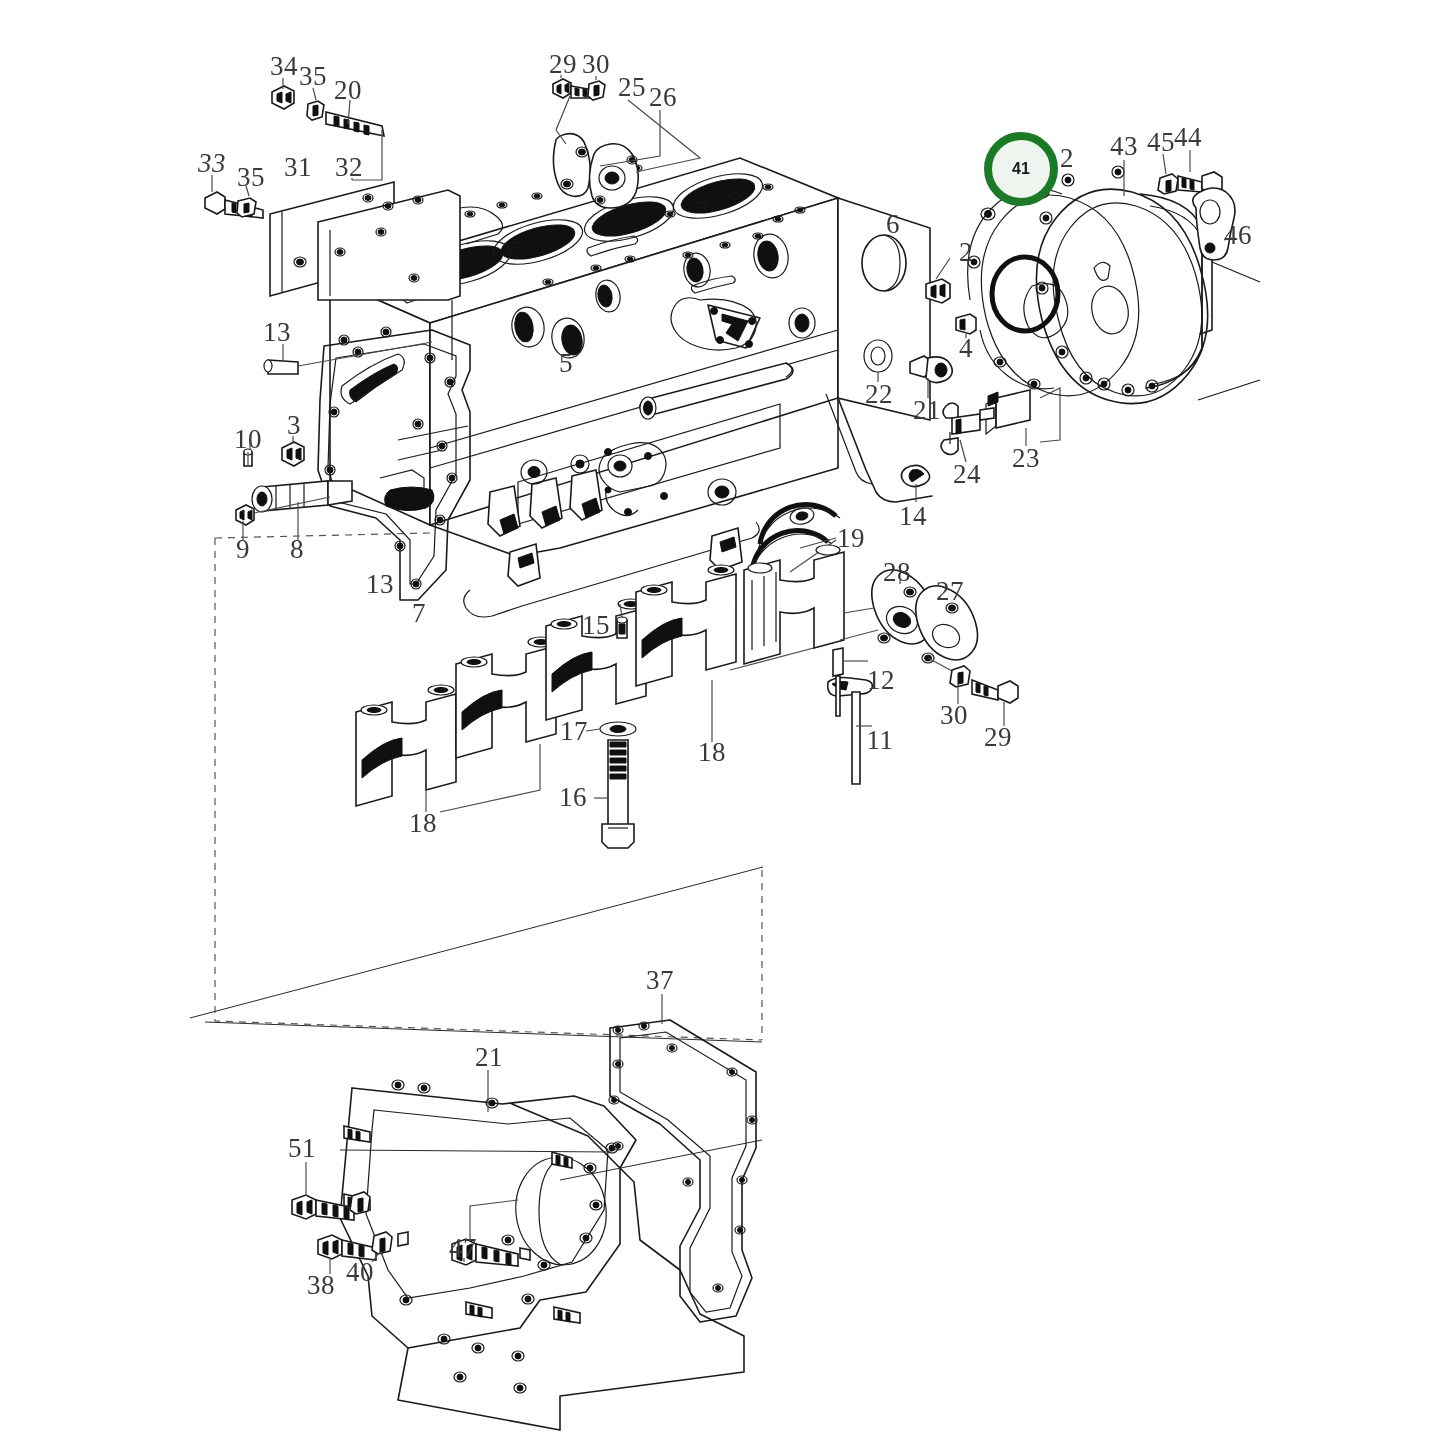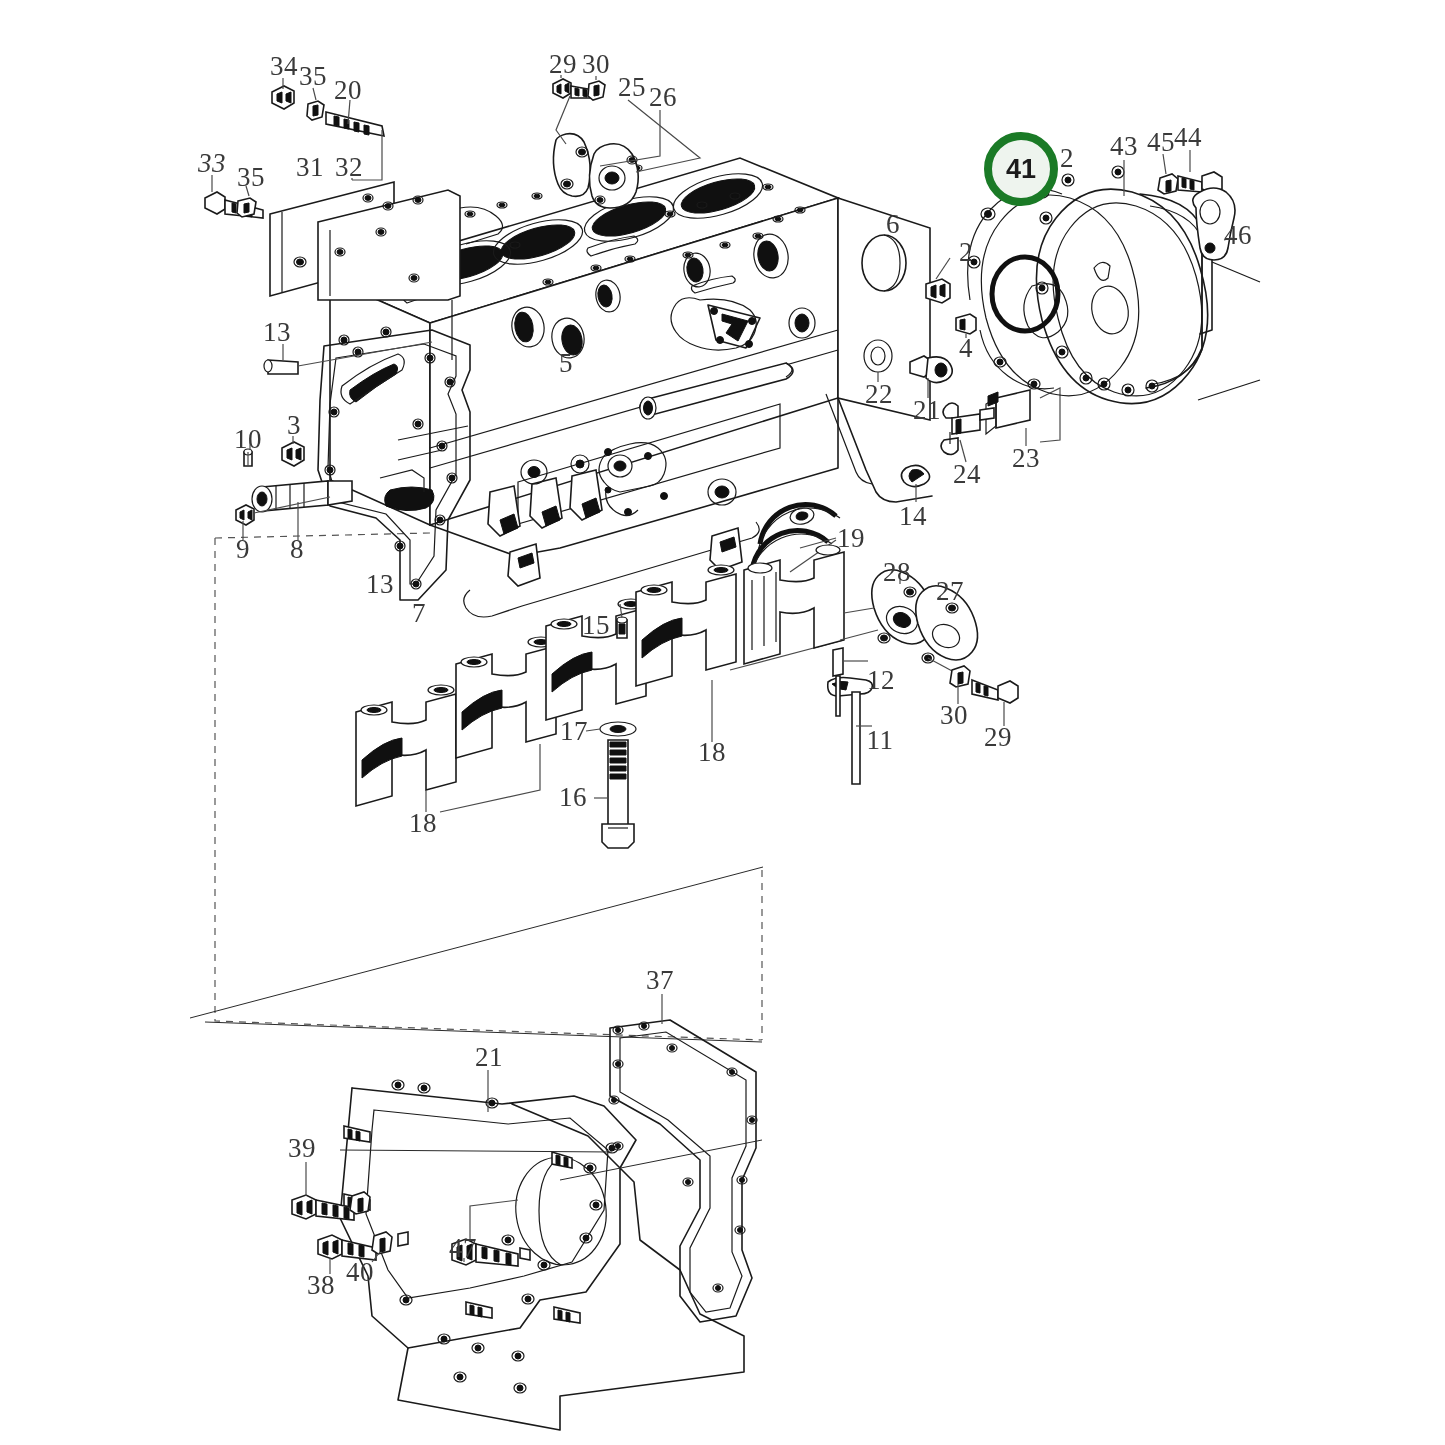--- a/index.html
+++ b/index.html
@@ -36,21 +36,21 @@
     user-select: none;
   }
   .highlight-ring {
     position: absolute;
     border-radius: 50%;
     box-sizing: border-box;
   }
   .highlight-label {
     position: absolute;
     font-family: "Liberation Sans", sans-serif;
-    font-size: 27px;
+    font-size: 16px;
     font-weight: 700;
     color: #1b1b1b;
     transform: translate(-50%, -50%);
     user-select: none;
   }
 </style>
 </head>
 <body>
 
 <div id="diagram-root">
@@ -764,21 +764,21 @@
       <div class="callout" style="left: 563px; top: 64px;">29</div>
       <div class="callout" style="left: 596px; top: 64px;">30</div>
       <div class="callout" style="left: 632px; top: 87px;">25</div>
       <div class="callout" style="left: 663px; top: 97px;">26</div>
       <div class="callout" style="left: 1124px; top: 146px; text-align: right;">43</div>
       <div class="callout" style="left: 1161px; top: 142px;">45</div>
       <div class="callout" style="left: 1188px; top: 137px;">44</div>
       <div class="callout" style="left: 1067px; top: 158px;">2</div>
       <div class="callout" style="left: 212px; top: 163px; font-style: italic;">33</div>
       <div class="callout" style="left: 251px; top: 177px;">35</div>
-      <div class="callout" style="left: 310px; top: 167px;">31</div>
+      <div class="callout" style="left: 298px; top: 167px;">31</div>
       <div class="callout" style="left: 349px; top: 167px;">32</div>
       <div class="callout" style="left: 893px; top: 224px;">6</div>
       <div class="callout" style="left: 1238px; top: 235px;">46</div>
       <div class="callout" style="left: 966px; top: 252px;">2</div>
       <div class="callout" style="left: 277px; top: 332px;">13</div>
       <div class="callout" style="left: 566px; top: 363px;">5</div>
       <div class="callout" style="left: 966px; top: 348px;">4</div>
       <div class="callout" style="left: 879px; top: 394px;">22</div>
       <div class="callout" style="left: 927px; top: 410px;">21</div>
       <div class="callout" style="left: 294px; top: 425px;">3</div>
@@ -797,19 +797,19 @@
       <div class="callout" style="left: 574px; top: 731px;">17</div>
       <div class="callout" style="left: 712px; top: 752px;">18</div>
       <div class="callout" style="left: 881px; top: 680px;">12</div>
       <div class="callout" style="left: 880px; top: 740px;">11</div>
       <div class="callout" style="left: 954px; top: 715px;">30</div>
       <div class="callout" style="left: 998px; top: 737px;">29</div>
       <div class="callout" style="left: 573px; top: 797px;">16</div>
       <div class="callout" style="left: 423px; top: 823px;">18</div>
       <div class="callout" style="left: 660px; top: 980px;">37</div>
       <div class="callout" style="left: 489px; top: 1057px;">21</div>
-      <div class="callout" style="left: 302px; top: 1148px;">39</div>
+      <div class="callout" style="left: 302px; top: 1148px;">51</div>
       <div class="callout" style="left: 463px; top: 1248px;">47</div>
       <div class="callout" style="left: 360px; top: 1272px;">40</div>
       <div class="callout" style="left: 321px; top: 1285px;">38</div>
     </div>
 
 </div>
 
 </body></html>

